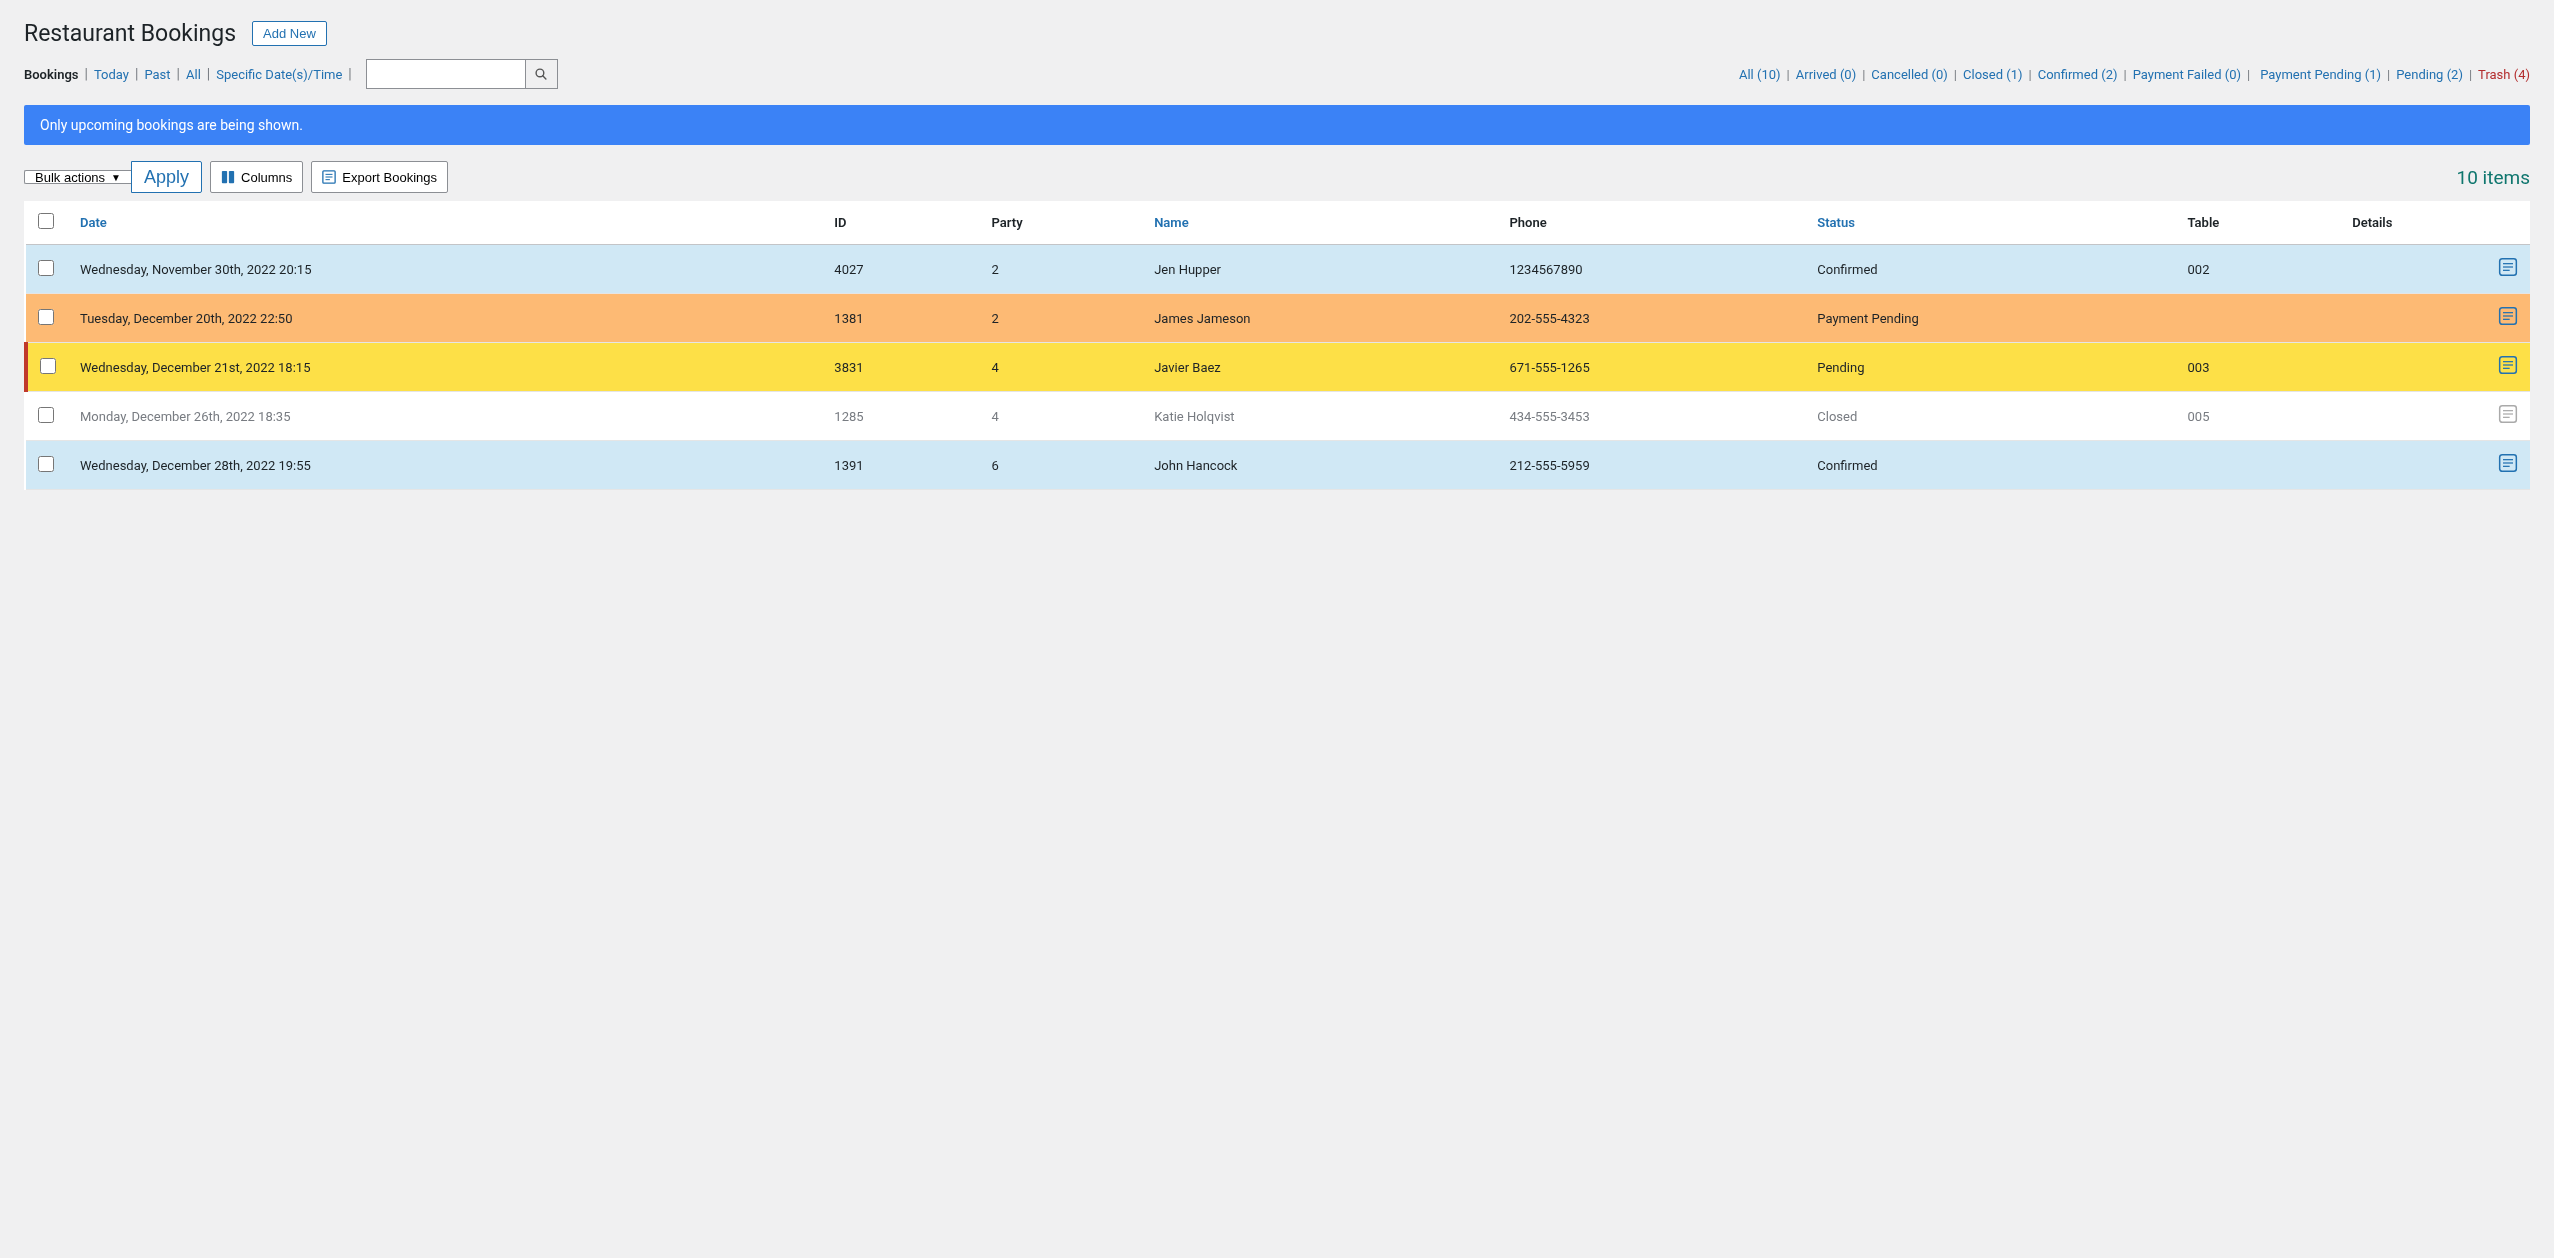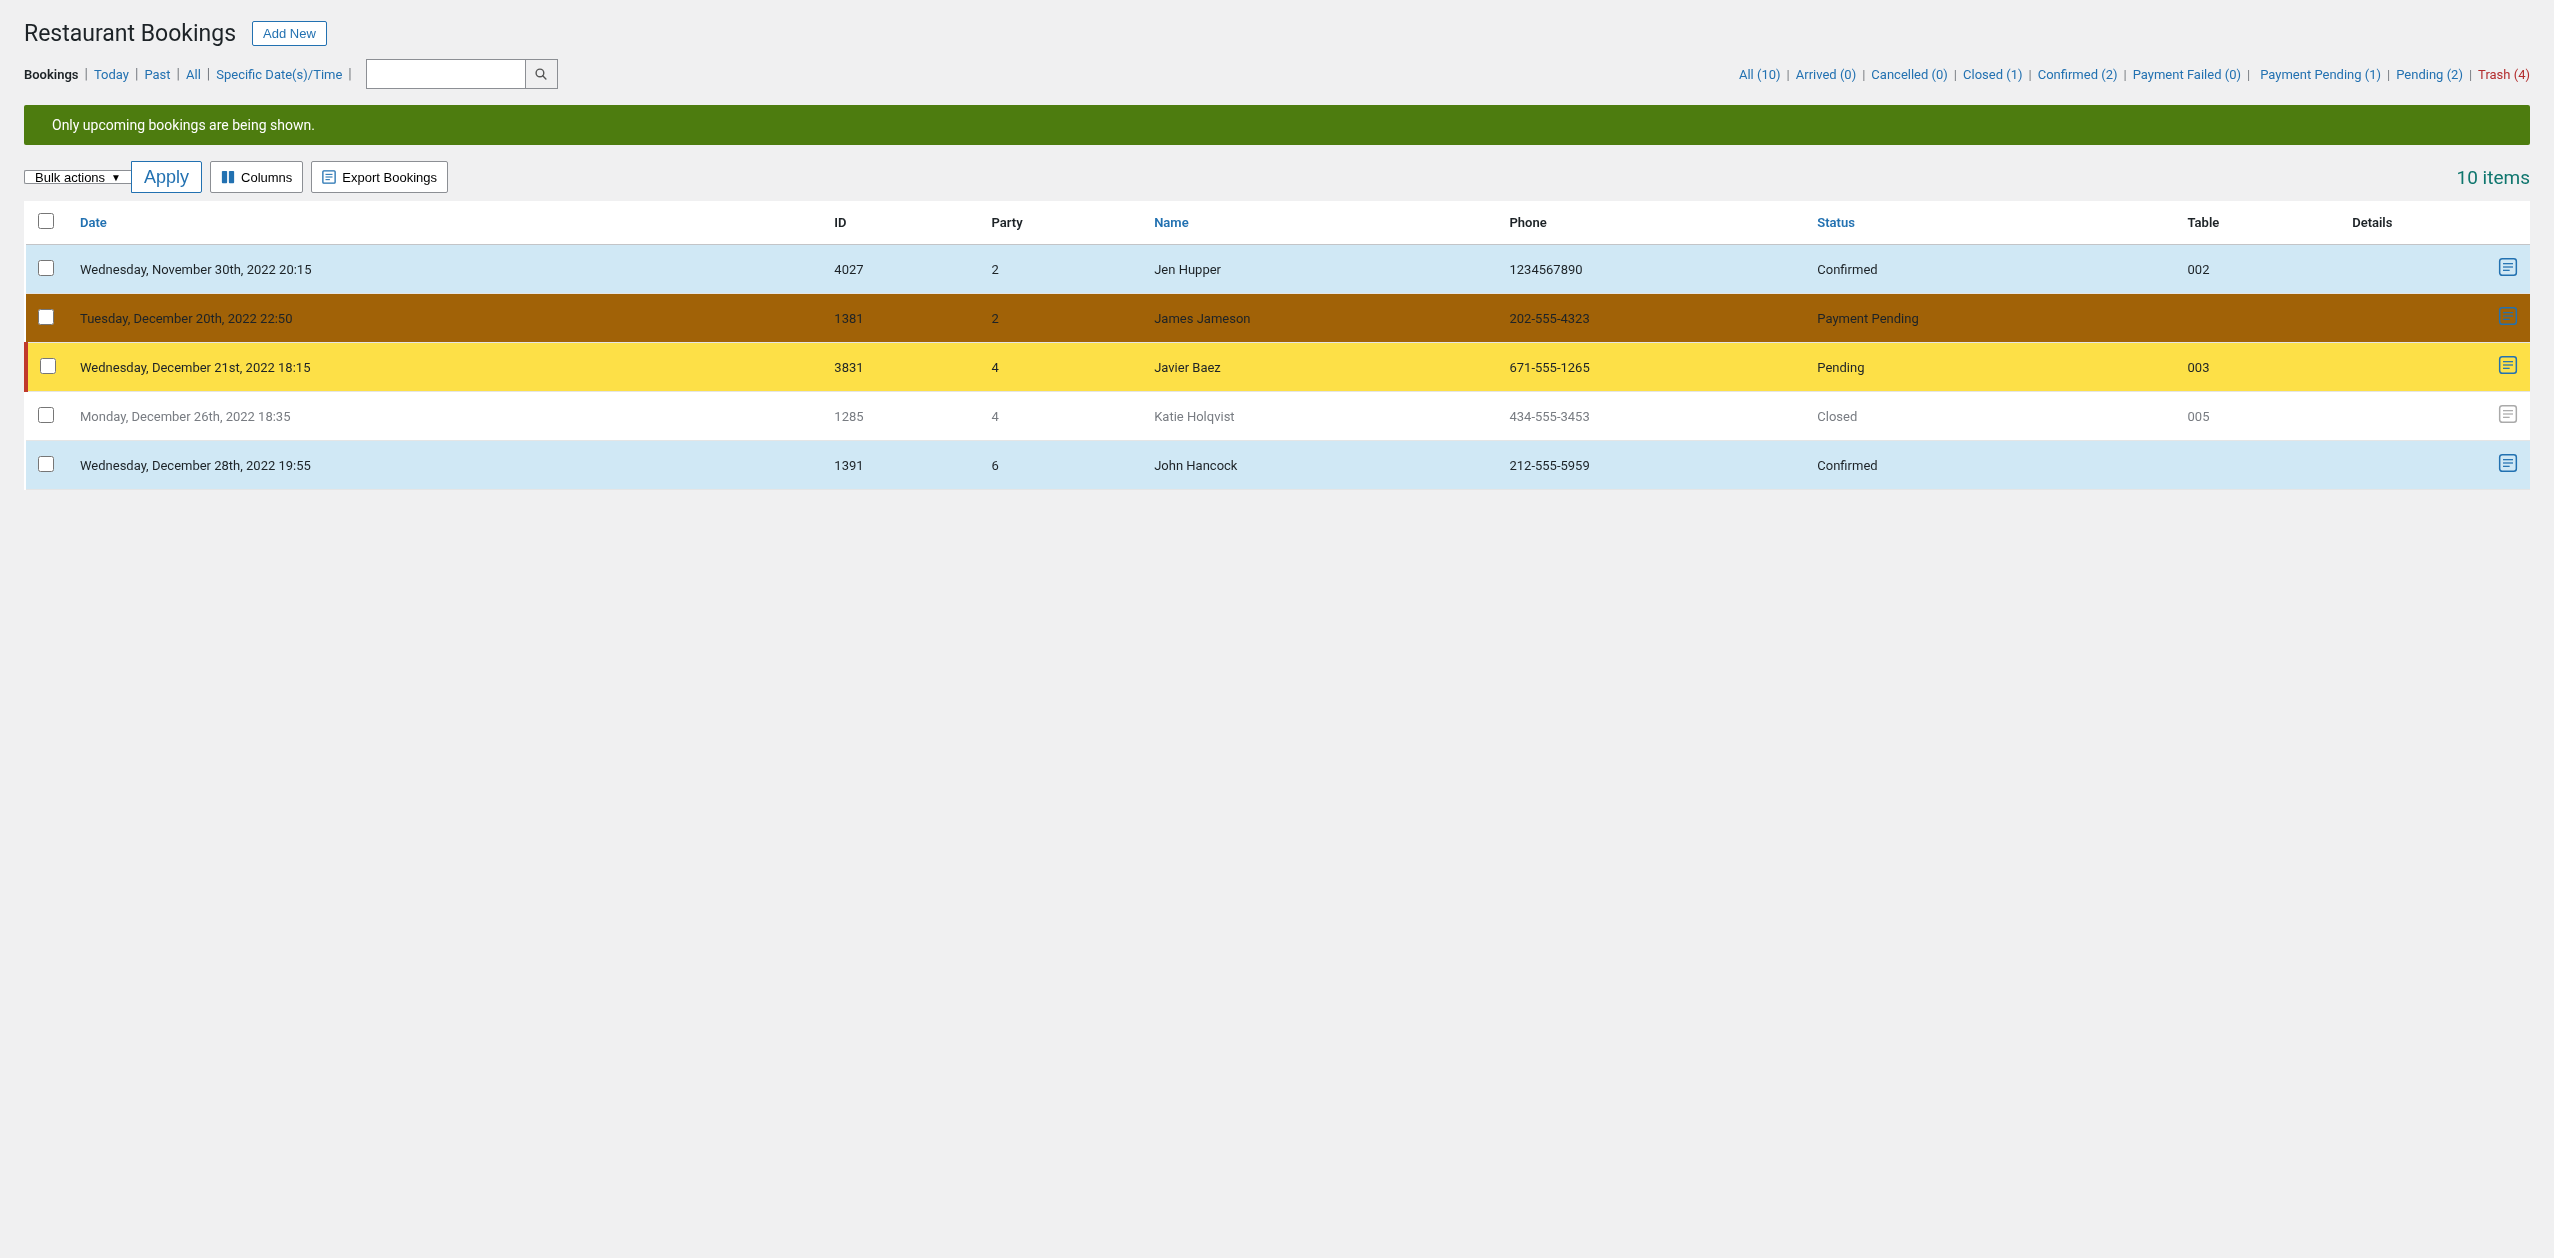--- a/index.html
+++ b/index.html
@@ -90,23 +90,23 @@
       align-items: center;
       gap: 4px;
       flex-wrap: wrap;
       justify-content: flex-end;
       font-size: 13px;
     }
     .filter-right .filter-link { color: #2271b1; }
     .filter-right .filter-link.trash { color: #b32d2e; }
 
     .notice-bar {
-      background: #4d7c0f;
+      background: #3b82f6;
       color: #fff;
-      padding: 12px 28px;
+      padding: 12px 16px;
       margin-bottom: 16px;
       font-size: 14px;
       border-radius: 2px;
     }
 
     .toolbar {
       display: flex;
       align-items: center;
       justify-content: space-between;
       margin-bottom: 8px;
@@ -155,21 +155,21 @@
     }
     .bookings-table td {
       padding: 12px 12px;
       font-size: 13px;
       vertical-align: middle;
     }
     .bookings-table tr {
       border-bottom: 1px solid #e5e5e5;
     }
     .row-blue { background: #d0e8f5; }
-    .row-yellow { background: #a16207; }
+    .row-yellow { background: #fdba74; }
     .row-red { background: #fde047; }
     .row-light-blue { background: #d0e8f5; }
 
     .row-closed td { color: #787c82; }
 
     .cb-col { width: 32px; }
     .checkbox-input {
       width: 16px;
       height: 16px;
       cursor: pointer;

